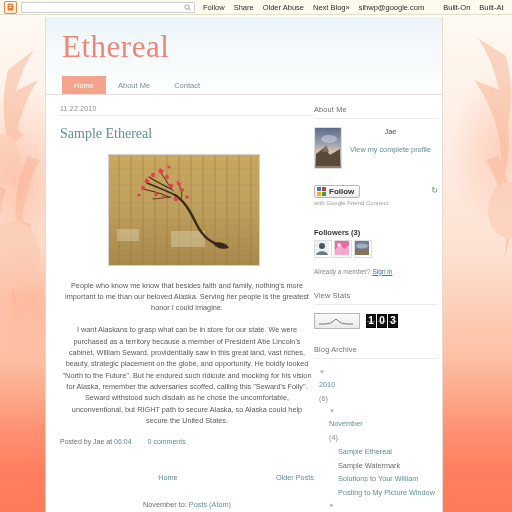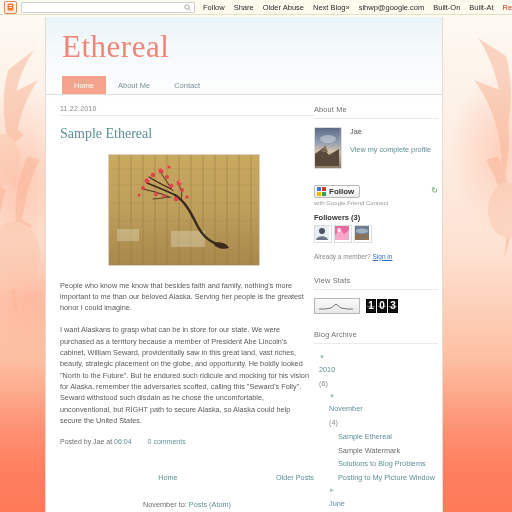--- a/index.html
+++ b/index.html
@@ -72,21 +72,21 @@
   #navbar-search .mag { margin-left: auto; flex: none; }
   .nav-link {
     color: #2b2b2b; text-decoration: none;
     margin-right: 9px; white-space: nowrap;
     cursor: pointer;
   }
   .nav-link.alert { color: #d4341f; }
   #navbar-left { display: flex; align-items: center; }
   #navbar-right { display: flex; align-items: center; margin-left: auto; }
   #navbar-right .nav-link:last-child { margin-right: 2px; }
-  #navbar-email { color: #2b2b2b; margin-right: 9px; white-space: nowrap; }
+  #navbar-email { color: #2b2b2b; margin-right: 19px; white-space: nowrap; }
 
   
   #frame {
     position: absolute;
     left: 45px; top: 17px;
     width: 398px; height: 495px;
     z-index: 4;
     background: linear-gradient(to bottom, #eaf4f8 0px, #f4f9fb 28px, #ffffff 86px, #ffffff 100%);
     border-left: 1px solid #e9d9cf;
     border-right: 1px solid #e9d9cf;
@@ -152,21 +152,21 @@
     overflow: hidden;
     box-sizing: border-box;
   }
   .post-body {
     margin-top: 14px;
     font-size: 7.3px;
     line-height: 1.55;
     color: #5a5a5a;
     text-align: left;
   }
-  .post-body p { margin: 0 0 11px 0; }
+  .post-body p { margin: 0 0 11px 0; text-align: center; }
   .post-footer {
     margin-top: 12px;
     font-size: 7px;
     color: #6d6d6d;
   }
   .post-footer a { color: #5e8f96; text-decoration: none; cursor: pointer; }
   .post-footer .sep { display: inline-block; width: 12px; }
 
   .blog-nav {
     margin-top: 28px;
@@ -187,21 +187,21 @@
   
   .side-h {
     font-size: 7.3px;
     color: #6f6f6f;
     padding-bottom: 4px;
     border-bottom: 1px solid #eceaea;
     margin-bottom: 8px;
     letter-spacing: 0.2px;
   }
   .side-block { margin-bottom: 16px; }
-  .profile-row { display: flex; }
+  .profile-row { display: flex; text-align: center; }
   .profile-photo {
     width: 26px; height: 40px;
     border: 1px solid #ddd;
     background: linear-gradient(to bottom, #6f7c92 0%, #9aa3b4 38%, #cbb9a7 62%, #8d7c68 100%);
     flex: none; margin-right: 8px;
     overflow: hidden; position: relative;
   }
   .profile-name { font-size: 7.3px; color: #4c4c4c; margin-bottom: 6px; }
   .profile-link { font-size: 7.3px; color: #5e8f96; text-decoration: none; cursor: pointer; }
 
@@ -214,21 +214,21 @@
     padding: 1px 5px 1px 2px;
     font-size: 8px; font-weight: bold; color: #333;
     cursor: pointer;
   }
   .gfc-icon { width: 9px; height: 9px; margin-right: 3px; flex: none; }
   .gfc-sub { font-size: 6px; color: #9a9a9a; margin-top: 2px; }
   .gfc-refresh {
     position: absolute; right: 0; top: 1px;
     font-size: 8px; color: #4e9f5f; cursor: pointer;
   }
-  .followers-count { font-size: 7.5px; font-weight: bold; color: #333; margin-top: 7px; }
+  .followers-count { font-size: 7.5px; font-weight: bold; color: #333; margin-top: 22px; }
   .avatar-row { display: flex; gap: 2px; margin-top: 3px; }
   .avatar { width: 16px; height: 16px; border: 1px solid #ddd; flex: none; overflow: hidden; }
   .member-line {
     margin-top: 10px;
     font-size: 6.5px; color: #888;
   }
   .member-line a { color: #3a6fc4; text-decoration: underline; cursor: pointer; }
 
   .stats-row { display: flex; align-items: center; gap: 6px; margin-top: 2px; }
   .spark {
@@ -557,21 +557,21 @@
               <span class="lbl">November</span>
               <span class="cnt">(4)</span>
             </li>
             <li class="arch-item arch-l3">
               <span class="lbl">Sample Ethereal</span>
             </li>
             <li class="arch-item arch-l3 plain">
               <span class="lbl">Sample Watermark</span>
             </li>
             <li class="arch-item arch-l3">
-              <span class="lbl">Solutions to Blog Problems</span>
+              <span class="lbl">Solutions to Your William</span>
             </li>
             <li class="arch-item arch-l3">
               <span class="lbl">Posting to My Picture Window</span>
             </li>
             <li class="arch-item arch-l2">
               <span class="tri">►</span>
               <span class="lbl">June</span>
               <span class="cnt">(1)</span>
             </li>
             <li class="arch-item arch-l2">

